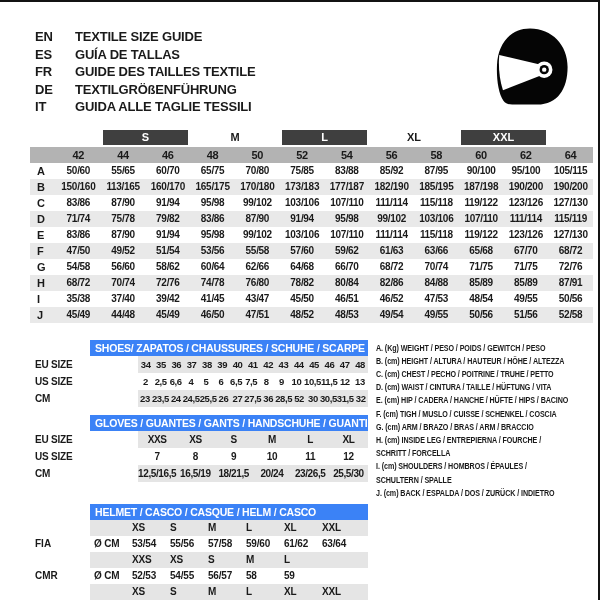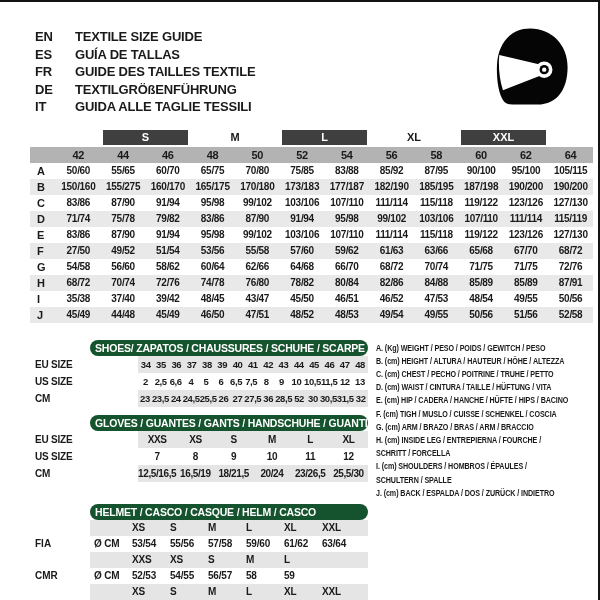--- a/index.html
+++ b/index.html
@@ -22,21 +22,21 @@
   .band { background:#3f3f3f; color:#fff; margin:0 2px; }
   .num-row { background:#b3b3b3; }
   .cell { text-align:center; font-weight:700; font-size:10px; letter-spacing:-0.3px; }
   .num { font-size:11px; }
   .letter { text-align:left; padding-left:7px; font-size:11px; }
   .data-row.alt { background:#e9e9e9; }
 
   
   .bottom { display:flex; margin-top:17px; }
   .left-col { width:362px; margin-left:30px; }
-  .title-band { margin-left:60px; height:16px; line-height:16px; background:#14532d; color:#fff; font-weight:700; font-size:10.5px; padding-left:5px; letter-spacing:-0.2px; white-space:nowrap; overflow:hidden;border-radius:8px; }
+  .title-band { margin-left:60px; height:16px; line-height:16px; background:#3b82f6; color:#fff; font-weight:700; font-size:10.5px; padding-left:5px; letter-spacing:-0.2px; white-space:nowrap; overflow:hidden; }
   .srow { display:flex; height:17px; align-items:center;gap:48px; }
   .slabel { width:60px; font-weight:700; font-size:10px; padding-left:5px; letter-spacing:-0.2px; }
   .svals { flex:1; display:flex; height:100%; align-items:center; }
   .stripe { background:#e5e5e5; }
   .scell { flex:1; text-align:center; font-weight:700; font-size:9.5px; letter-spacing:-0.4px; }
   #gloves-section { margin-top:8px; }
   #gloves-section .scell { font-size:10px; }
   #helmet-section { margin-top:22px; }
   .hrow { display:flex; height:16px; align-items:center; }
   .hlabel { width:60px; font-weight:700; font-size:10px; padding-left:5px; }
@@ -123,21 +123,21 @@
         <div class="cell">83/88</div>
         <div class="cell">85/92</div>
         <div class="cell">87/95</div>
         <div class="cell">90/100</div>
         <div class="cell">95/100</div>
         <div class="cell">105/115</div>
       </div>
       <div class="grow data-row alt">
         <div class="cell letter">B</div>
         <div class="cell">150/160</div>
-        <div class="cell">155/275</div>
+        <div class="cell">113/165</div>
         <div class="cell">160/170</div>
         <div class="cell">165/175</div>
         <div class="cell">170/180</div>
         <div class="cell">173/183</div>
         <div class="cell">177/187</div>
         <div class="cell">182/190</div>
         <div class="cell">185/195</div>
         <div class="cell">187/198</div>
         <div class="cell">190/200</div>
         <div class="cell">190/200</div>
@@ -182,21 +182,21 @@
         <div class="cell">103/106</div>
         <div class="cell">107/110</div>
         <div class="cell">111/114</div>
         <div class="cell">115/118</div>
         <div class="cell">119/122</div>
         <div class="cell">123/126</div>
         <div class="cell">127/130</div>
       </div>
       <div class="grow data-row alt">
         <div class="cell letter">F</div>
-        <div class="cell">27/50</div>
+        <div class="cell">47/50</div>
         <div class="cell">49/52</div>
         <div class="cell">51/54</div>
         <div class="cell">53/56</div>
         <div class="cell">55/58</div>
         <div class="cell">57/60</div>
         <div class="cell">59/62</div>
         <div class="cell">61/63</div>
         <div class="cell">63/66</div>
         <div class="cell">65/68</div>
         <div class="cell">67/70</div>
@@ -230,21 +230,21 @@
         <div class="cell">84/88</div>
         <div class="cell">85/89</div>
         <div class="cell">85/89</div>
         <div class="cell">87/91</div>
       </div>
       <div class="grow data-row">
         <div class="cell letter">I</div>
         <div class="cell">35/38</div>
         <div class="cell">37/40</div>
         <div class="cell">39/42</div>
-        <div class="cell">48/45</div>
+        <div class="cell">41/45</div>
         <div class="cell">43/47</div>
         <div class="cell">45/50</div>
         <div class="cell">46/51</div>
         <div class="cell">46/52</div>
         <div class="cell">47/53</div>
         <div class="cell">48/54</div>
         <div class="cell">49/55</div>
         <div class="cell">50/56</div>
       </div>
       <div class="grow data-row alt">

